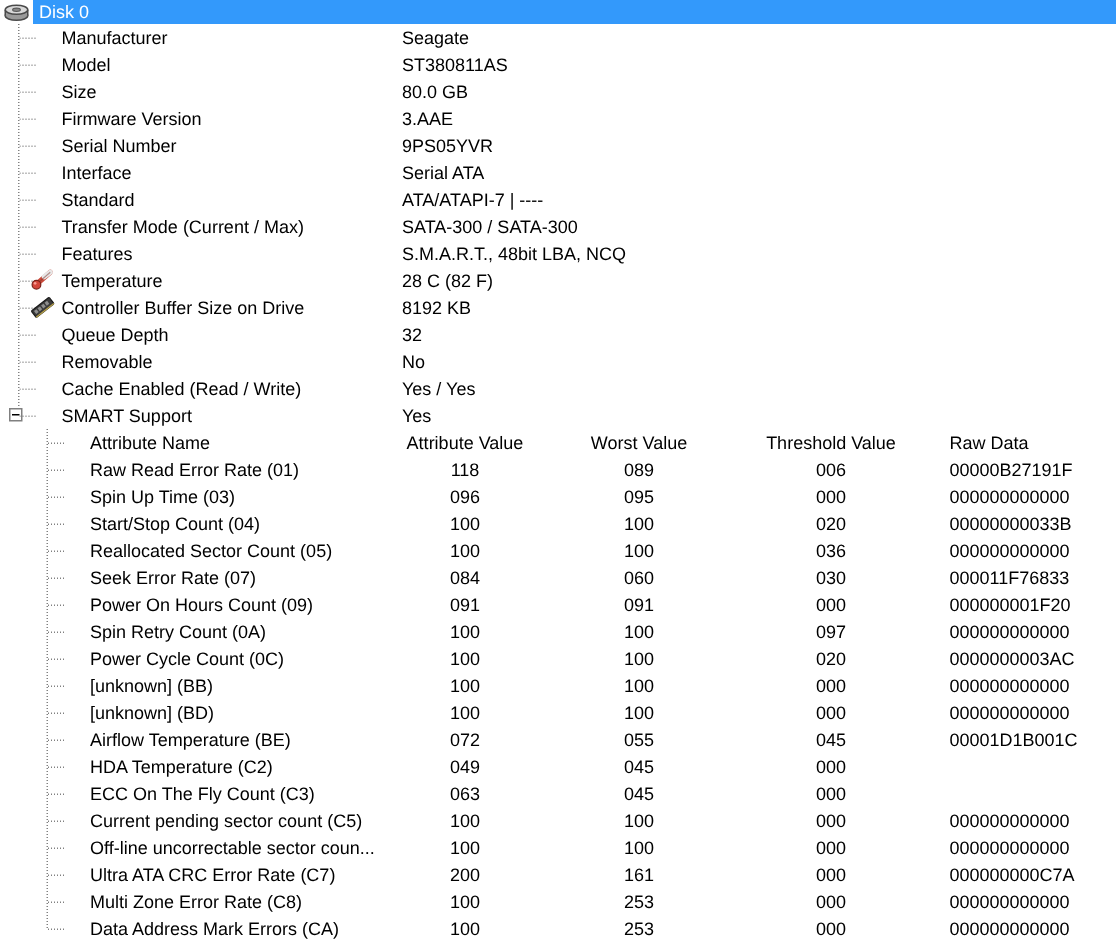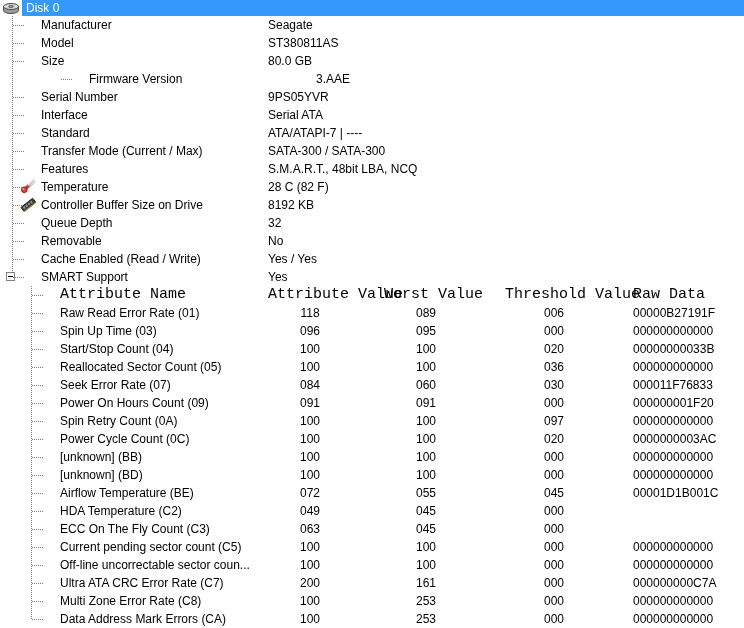--- a/index.html
+++ b/index.html
@@ -111,21 +111,21 @@
     position: absolute;
     top: 0;
     font-size: 12px;
     text-align: center;
   }
   .col-attr  { left: 268px; width: 84px; }
   .col-worst { left: 384px; width: 84px; }
   .col-thr   { left: 505px; width: 98px; }
   .col-raw   { left: 633px; width: 104px; text-align: left; }
 
-  .hdr { font-size: 15px; font-family: Liberation Mono, monospace; }
+  .hdr { font-size: 12px; }
 </style>
 </head>
 <body>
 
 <div class="root-row">
   <span class="root-icon">
     <svg width="18" height="14" viewBox="0 0 18 14">
       <ellipse cx="9" cy="9.5" rx="7.5" ry="3" fill="#9a9a9a" stroke="#4a4a4a" stroke-width="1"></ellipse>
       <rect x="1.5" y="5.5" width="15" height="4" fill="#9a9a9a"></rect>
       <line x1="1.5" y1="5.5" x2="1.5" y2="9.5" stroke="#4a4a4a" stroke-width="1"></line>
@@ -150,21 +150,21 @@
     <div class="row" style="position: absolute; left: 0px; right: 0px; top: 34px;">
       <span class="connector conn-l1"></span>
       <span class="label label-l1">Model</span>
       <span class="value">ST380811AS</span>
     </div>
     <div class="row" style="position: absolute; left: 0px; right: 0px; top: 52px;">
       <span class="connector conn-l1"></span>
       <span class="label label-l1">Size</span>
       <span class="value">80.0 GB</span>
     </div>
-    <div class="row" style="position: absolute; left: 0px; right: 0px; top: 70px; margin-left: 48px;">
+    <div class="row" style="position: absolute; left: 0px; right: 0px; top: 70px;">
       <span class="connector conn-l1"></span>
       <span class="label label-l1">Firmware Version</span>
       <span class="value">3.AAE</span>
     </div>
     <div class="row" style="position: absolute; left: 0px; right: 0px; top: 88px;">
       <span class="connector conn-l1"></span>
       <span class="label label-l1">Serial Number</span>
       <span class="value">9PS05YVR</span>
     </div>
     <div class="row" style="position: absolute; left: 0px; right: 0px; top: 106px;">

